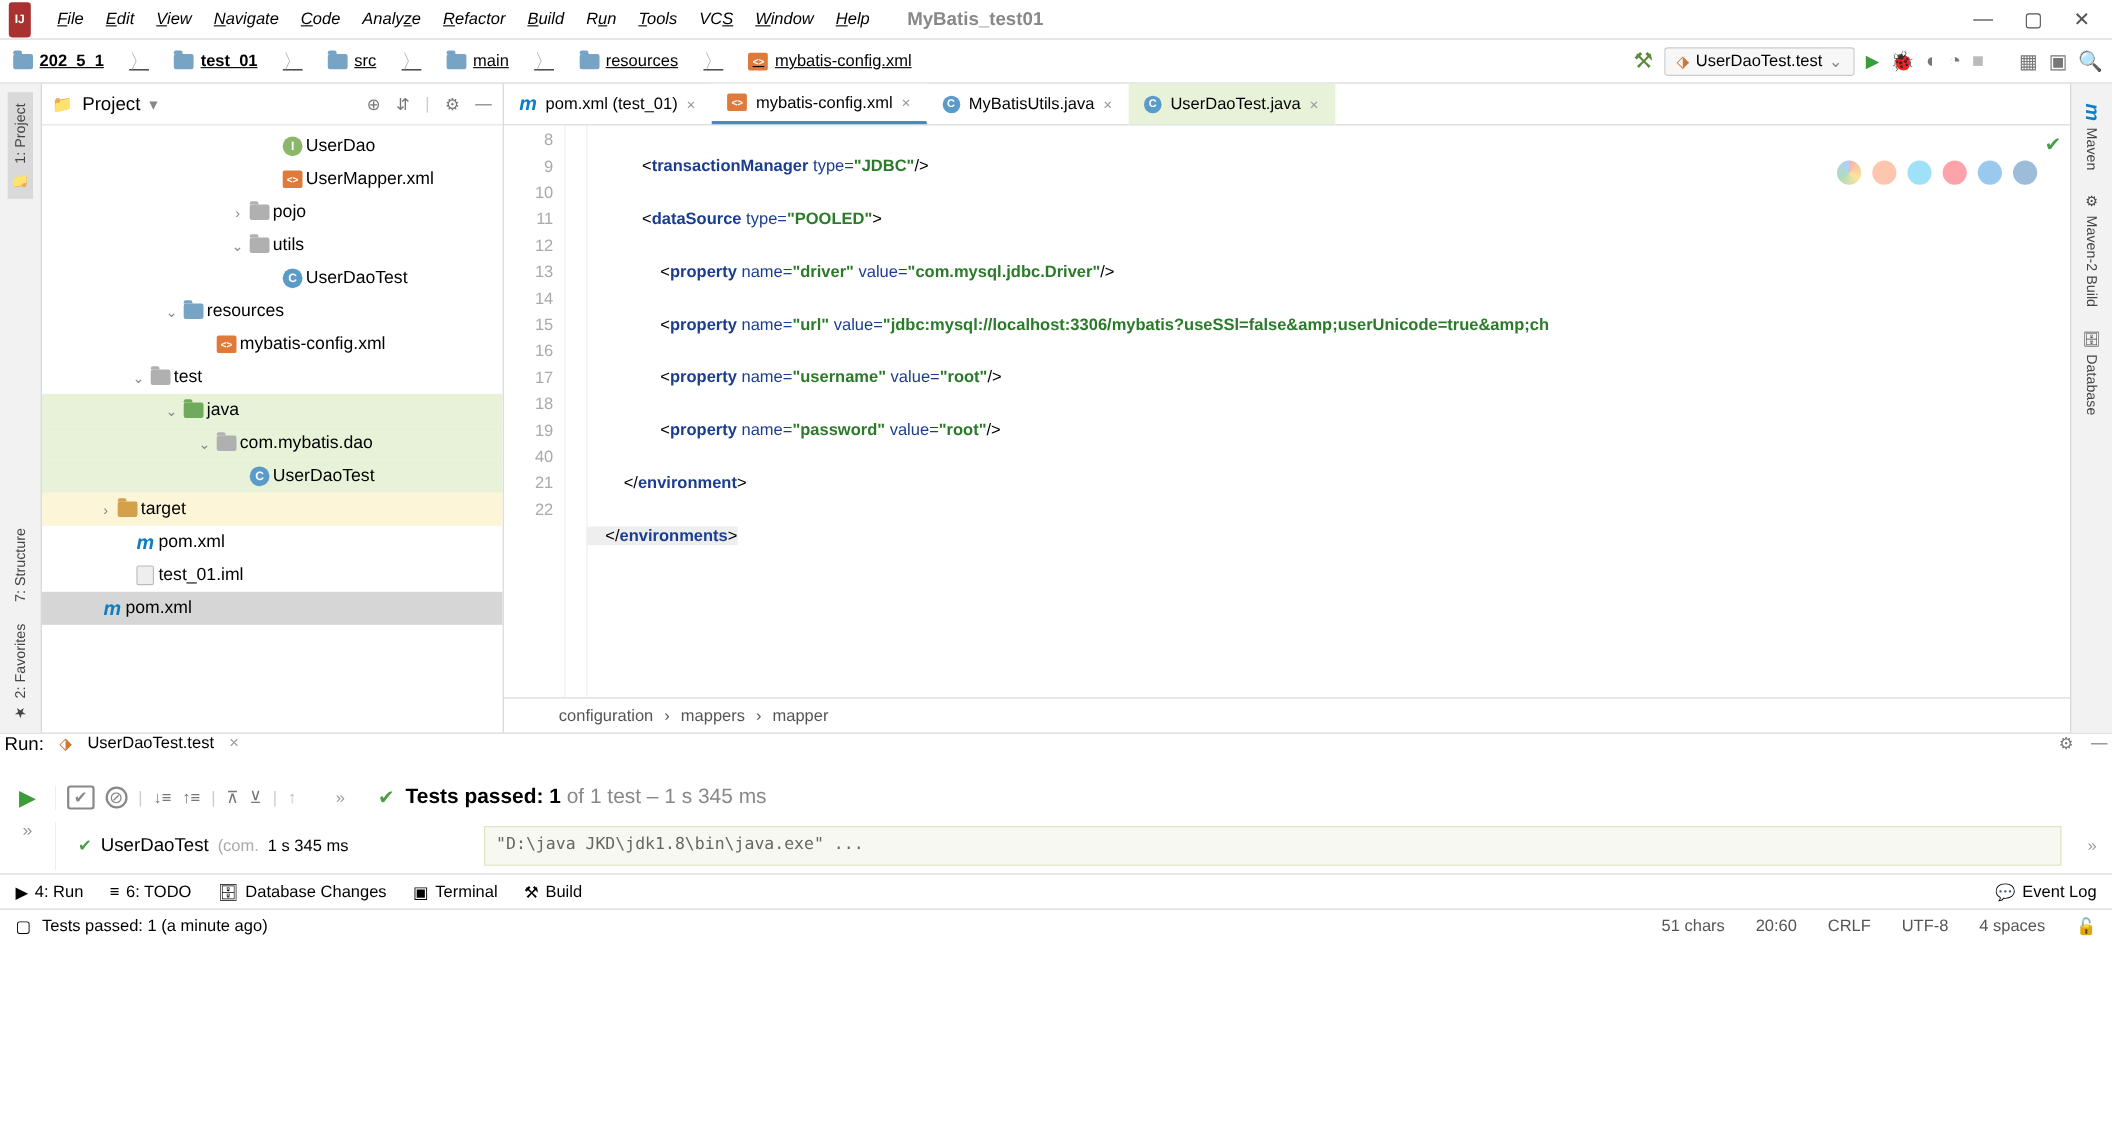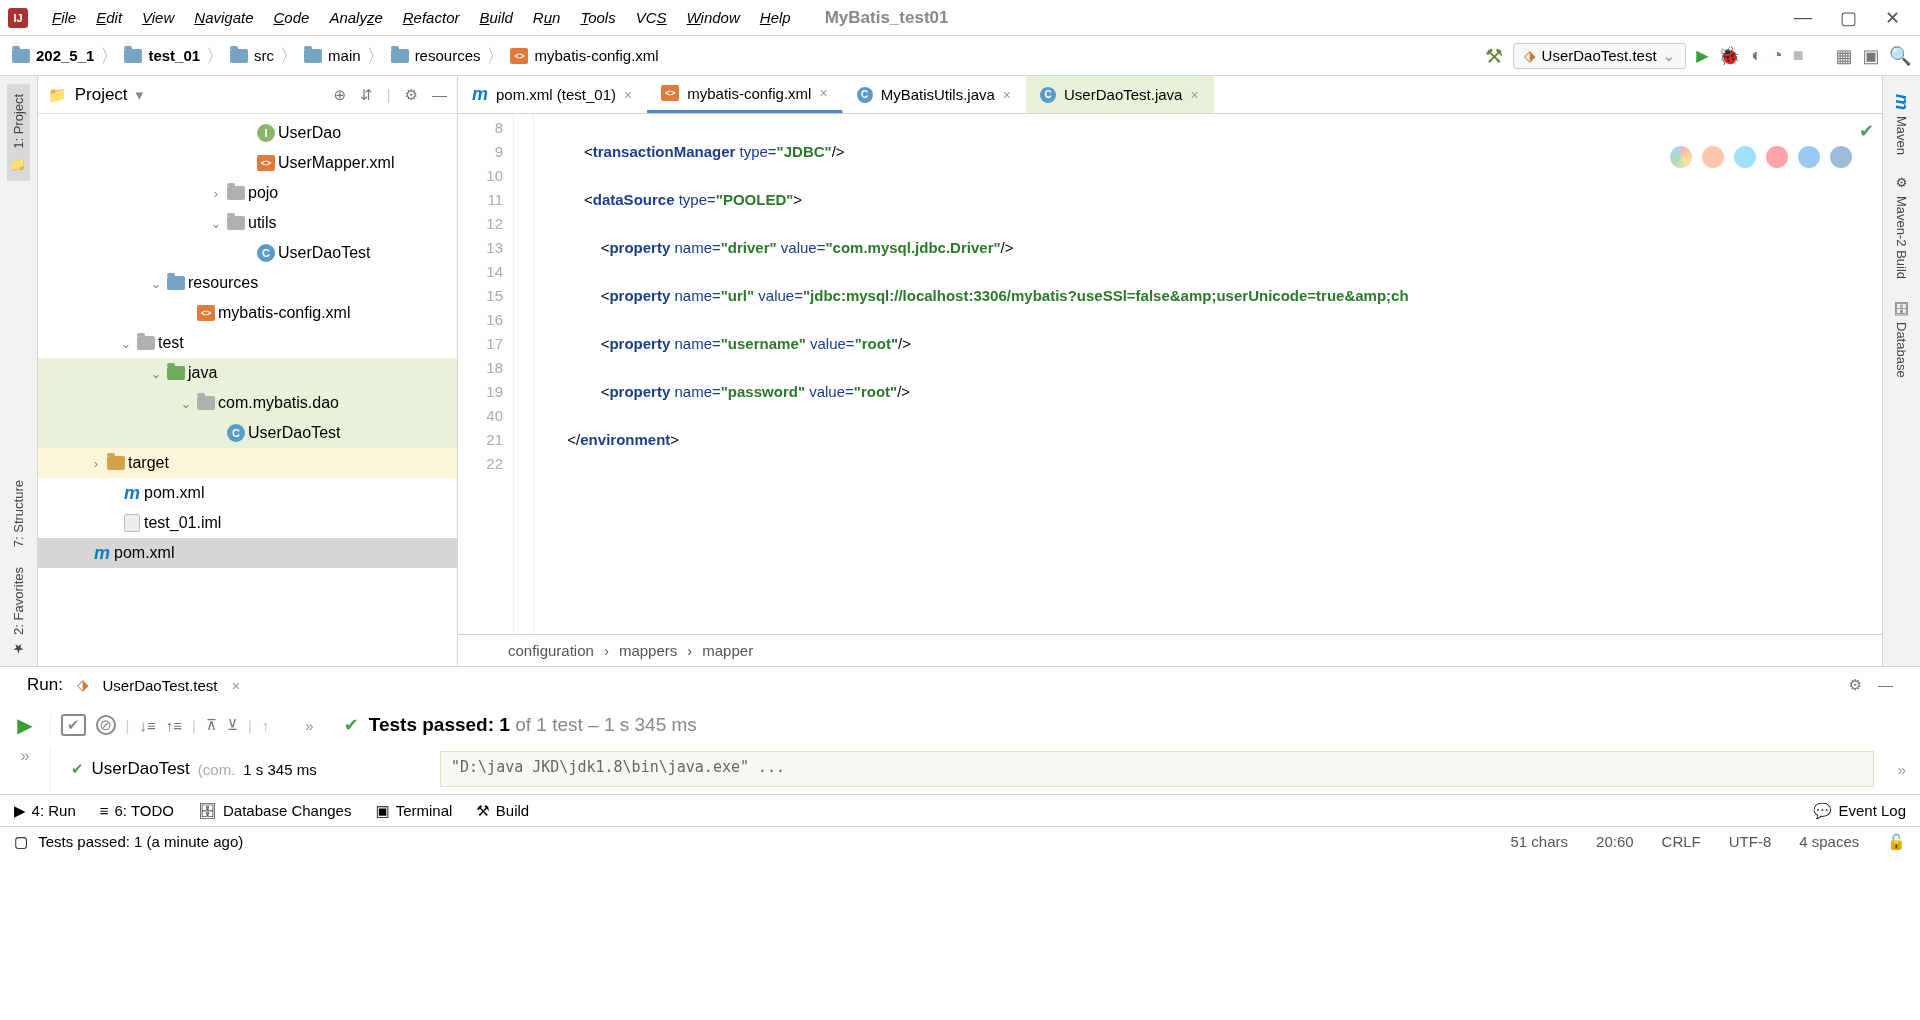--- a/index.html
+++ b/index.html
@@ -1,29 +1,29 @@
 <!DOCTYPE html>
 <html><head>
 <meta charset="utf-8">
 <style>
 * { margin: 0; padding: 0; box-sizing: border-box; font-family: "Segoe UI", Arial, sans-serif; }
 body { background: #fff; width: 1920px; height: 1020px; overflow: hidden; font-size: 15px; color: #000; }
 
 
 .menubar { height: 36px; display: flex; align-items: center; padding: 0 8px; border-bottom: 1px solid #d4d4d4; }
-.app-icon { width: 20px; height: 20px; background: #a83232; border-radius: 3px; margin-right: 14px; display: flex; align-items: center; justify-content: center; color: #fff; font-size: 11px; font-weight: bold; }
+.app-icon { width: 20px; height: 32px; background: #a83232; border-radius: 3px; margin-right: 14px; display: flex; align-items: center; justify-content: center; color: #fff; font-size: 11px; font-weight: bold; }
 .menu-item { padding: 4px 10px; cursor: pointer; font-style: italic; }
 .menu-item .u { text-decoration: underline; }
 .menubar .project-name { margin-left: 24px; color: #888; font-weight: bold; font-size: 17px; }
 .window-controls { margin-left: auto; display: flex; gap: 28px; padding-right: 12px; }
 .window-controls span { color: #555; font-size: 18px; cursor: pointer; }
 
 
 .toolbar { height: 40px; display: flex; align-items: center; border-bottom: 1px solid #d4d4d4; padding: 0 8px; }
-.bc { display: flex; align-items: center; gap: 0; }
+.bc { display: flex; align-items: center; gap: 17px; text-decoration: underline; }
 .bc-item { display: flex; align-items: center; gap: 6px; padding: 2px 4px; cursor: pointer; }
 .bc-sep { color: #aaa; font-size: 18px; padding: 0 2px; }
 .folder-icon { width: 18px; height: 14px; background: #77a3c5; border-radius: 2px; position: relative; }
 .folder-icon::before { content: ""; position: absolute; top: -3px; left: 0; width: 8px; height: 3px; background: #77a3c5; border-radius: 2px 2px 0 0; }
 .folder-icon.orange { background: #d4a04a; }
 .folder-icon.orange::before { background: #d4a04a; }
 .folder-icon.gray { background: #b0b0b0; }
 .folder-icon.gray::before { background: #b0b0b0; }
 .folder-icon.green { background: #6fab5a; }
 .folder-icon.green::before { background: #6fab5a; }
@@ -79,21 +79,21 @@
 .code .val { color: #2a7a2a; font-weight: bold; }
 .code .gray-bg { background: #eee; }
 
 .editor-breadcrumb { height: 32px; border-top: 1px solid #d4d4d4; display: flex; align-items: center; padding-left: 50px; gap: 10px; color: #555; }
 
 
 .right-gutter { width: 38px; background: #f2f2f2; border-left: 1px solid #d4d4d4; display: flex; flex-direction: column; align-items: center; padding-top: 8px; }
 
 
 .run-panel { border-top: 1px solid #d4d4d4; height: 128px; display: flex; flex-direction: column; }
-.run-header { height: 36px; display: flex; align-items: center; padding: 0 27px; gap: 14px; }
+.run-header { height: 36px; display: flex; padding: 0 4px; gap: 14px; }
 .run-header .title { font-size: 17px; }
 .run-header .icons-right { margin-left: auto; display: flex; gap: 16px; color: #777; }
 .run-toolbar { display: flex; height: 44px; align-items: center; }
 .run-left-buttons { width: 50px; display: flex; flex-direction: column; align-items: center; gap: 4px; }
 .run-body { flex: 1; display: flex; align-items: center; padding-left: 10px; gap: 10px; border-left: 1px solid #eee; }
 .run-result-row { display: flex; height: 44px; }
 .run-output { flex: 1; background: #f7f8f2; border: 1px solid #e0e0c0; margin: 4px 10px; padding: 6px 10px; font-family: Consolas, monospace; color: #666; }
 
 
 .bottom-bar { height: 32px; border-top: 1px solid #d4d4d4; display: flex; align-items: center; padding: 0 14px; gap: 24px; font-size: 15px; }
@@ -371,20 +371,21 @@
       </div>
       <div class="fold-gutter"></div>
       <div class="code">
 <div><span>            &lt;</span><span class="tag">transactionManager</span><span class="attr"> type=</span><span class="val">"JDBC"</span><span>/&gt;</span></div>
 <div><span>            &lt;</span><span class="tag">dataSource</span><span class="attr"> type=</span><span class="val">"POOLED"</span><span>&gt;</span></div>
 <div><span>                &lt;</span><span class="tag">property</span><span class="attr"> name=</span><span class="val">"driver"</span><span class="attr"> value=</span><span class="val">"com.mysql.jdbc.Driver"</span><span>/&gt;</span></div>
 <div><span>                &lt;</span><span class="tag">property</span><span class="attr"> name=</span><span class="val">"url"</span><span class="attr"> value=</span><span class="val">"jdbc:mysql://localhost:3306/mybatis?useSSl=false&amp;amp;userUnicode=true&amp;amp;ch</span></div>
 <div><span>                &lt;</span><span class="tag">property</span><span class="attr"> name=</span><span class="val">"username"</span><span class="attr"> value=</span><span class="val">"root"</span><span>/&gt;</span></div>
 <div><span>                &lt;</span><span class="tag">property</span><span class="attr"> name=</span><span class="val">"password"</span><span class="attr"> value=</span><span class="val">"root"</span><span>/&gt;</span></div>
 <div><span>        &lt;/</span><span class="tag">environment</span><span>&gt;</span></div>
+<div><span class="gray-bg"><span>    &lt;/</span><span class="tag">environments</span><span>&gt;</span></span></div>
 <div> </div>
 <div> </div>
 
 
 
 
       </div>
     </div>
     <div class="editor-breadcrumb">
       <span>configuration</span>

